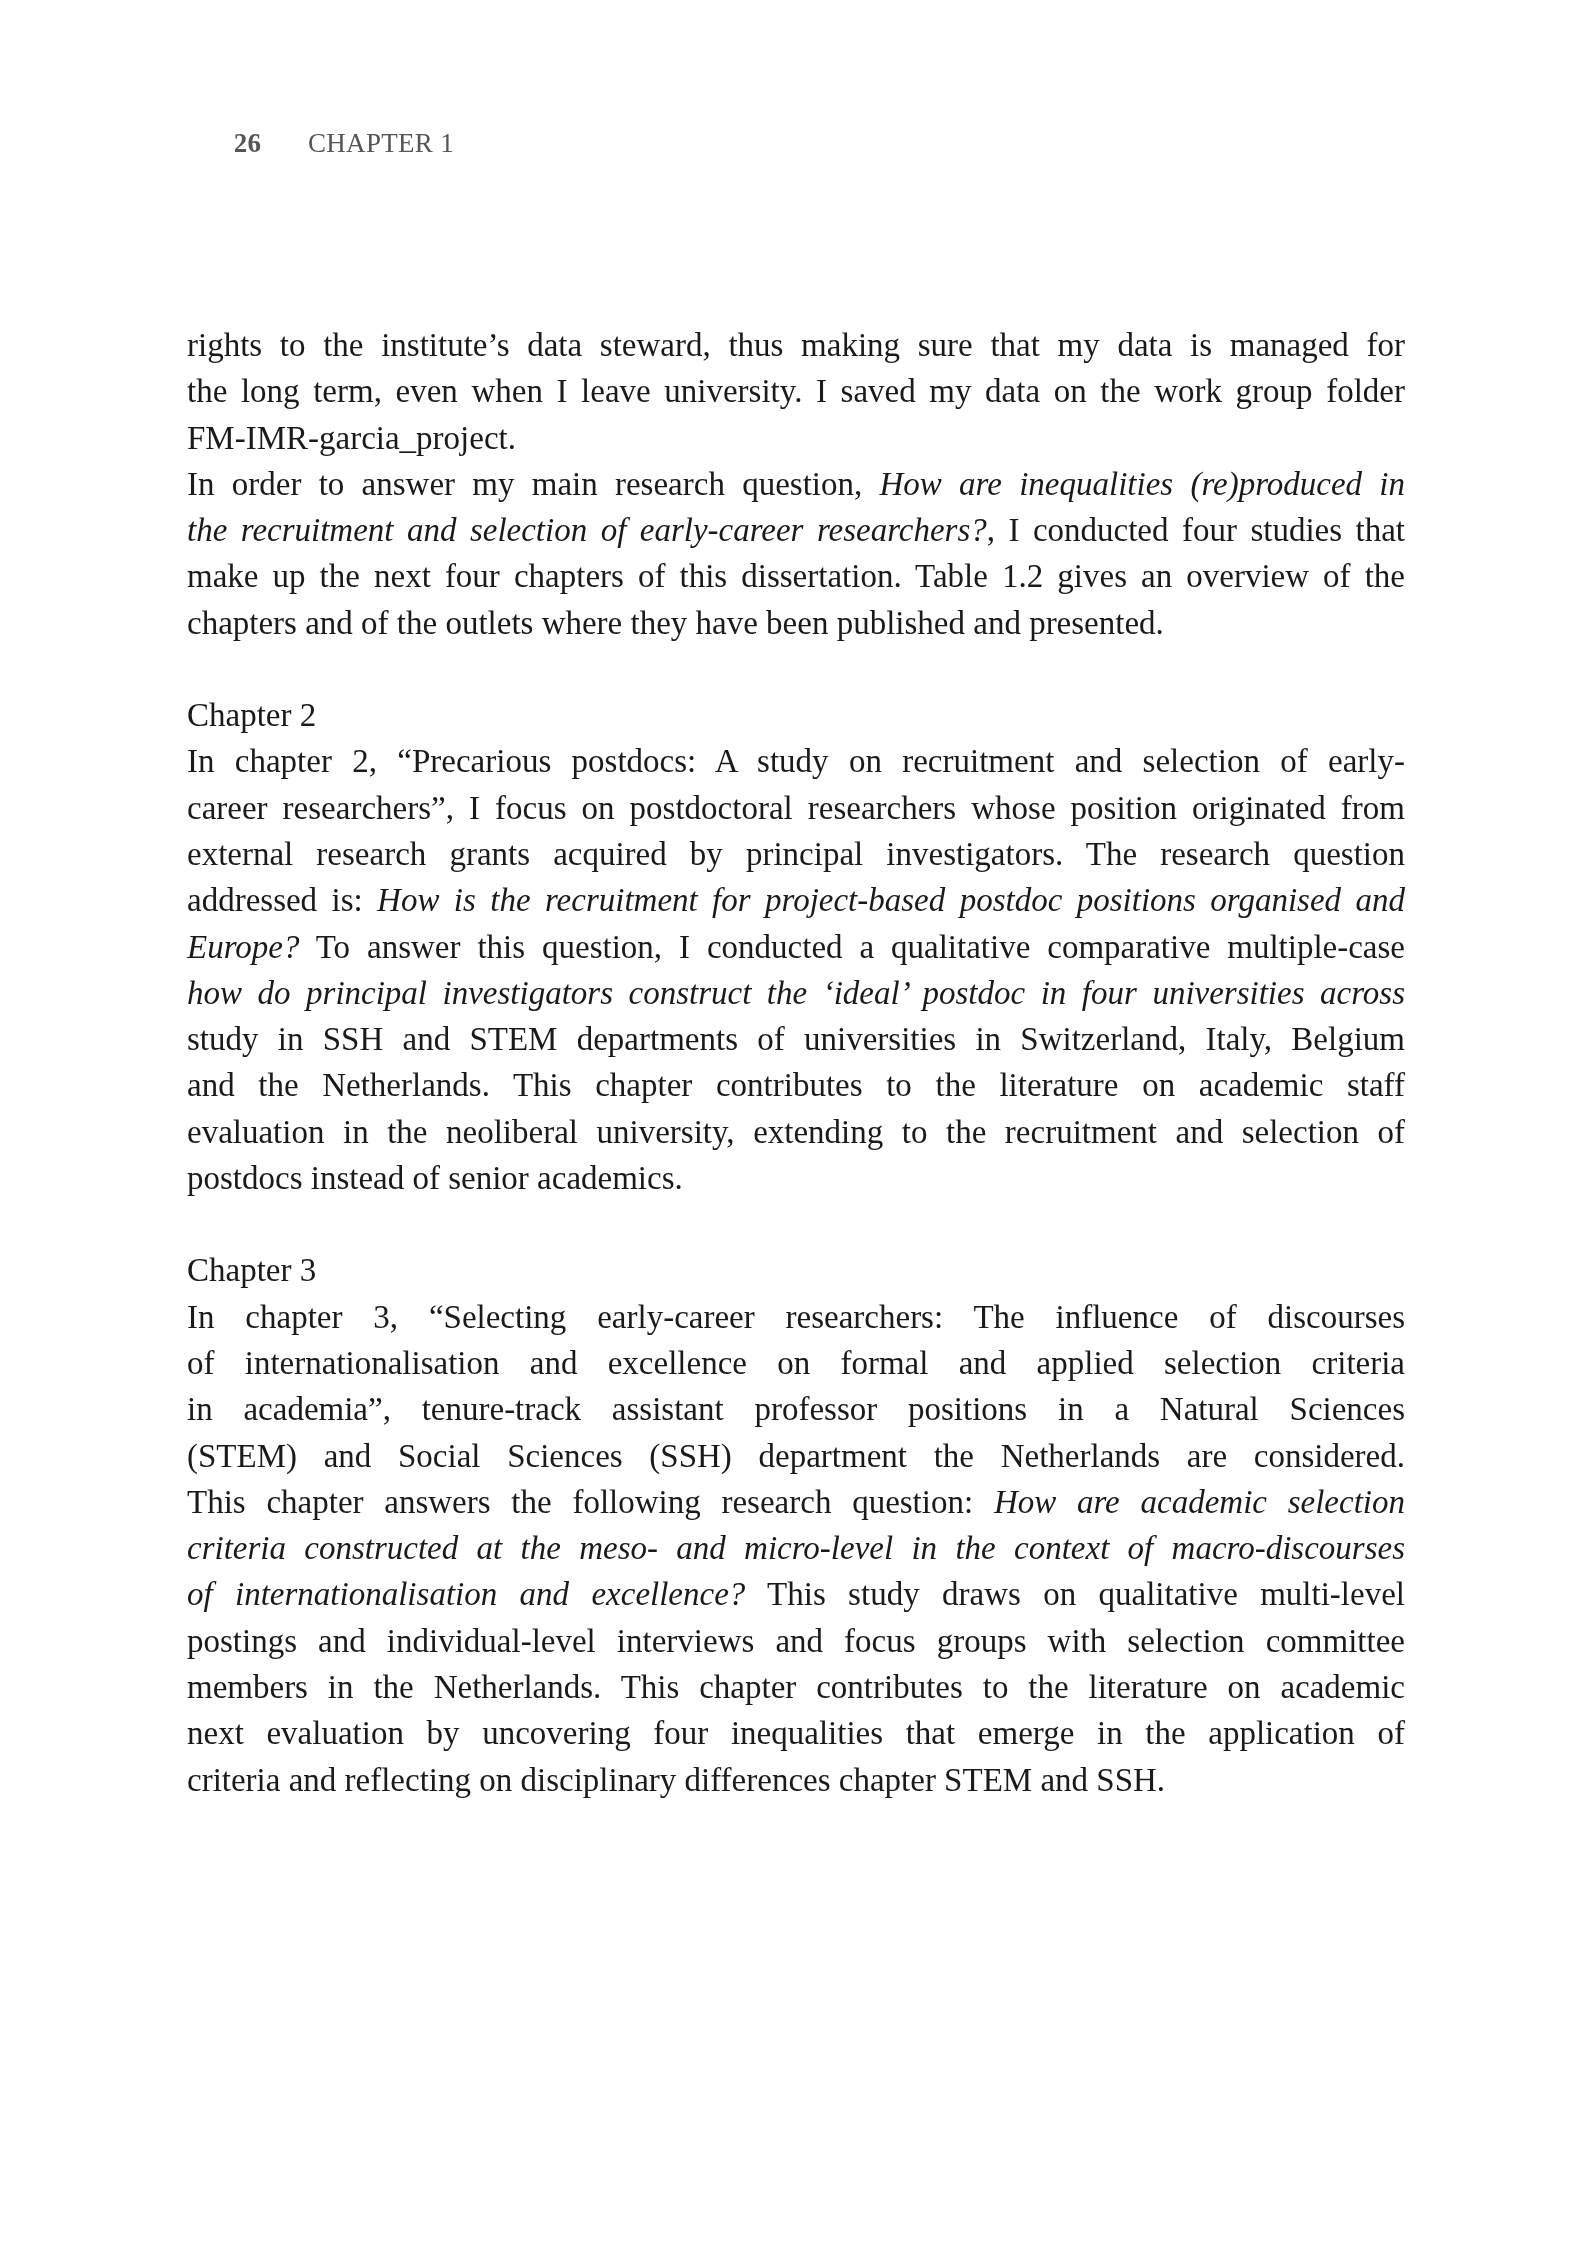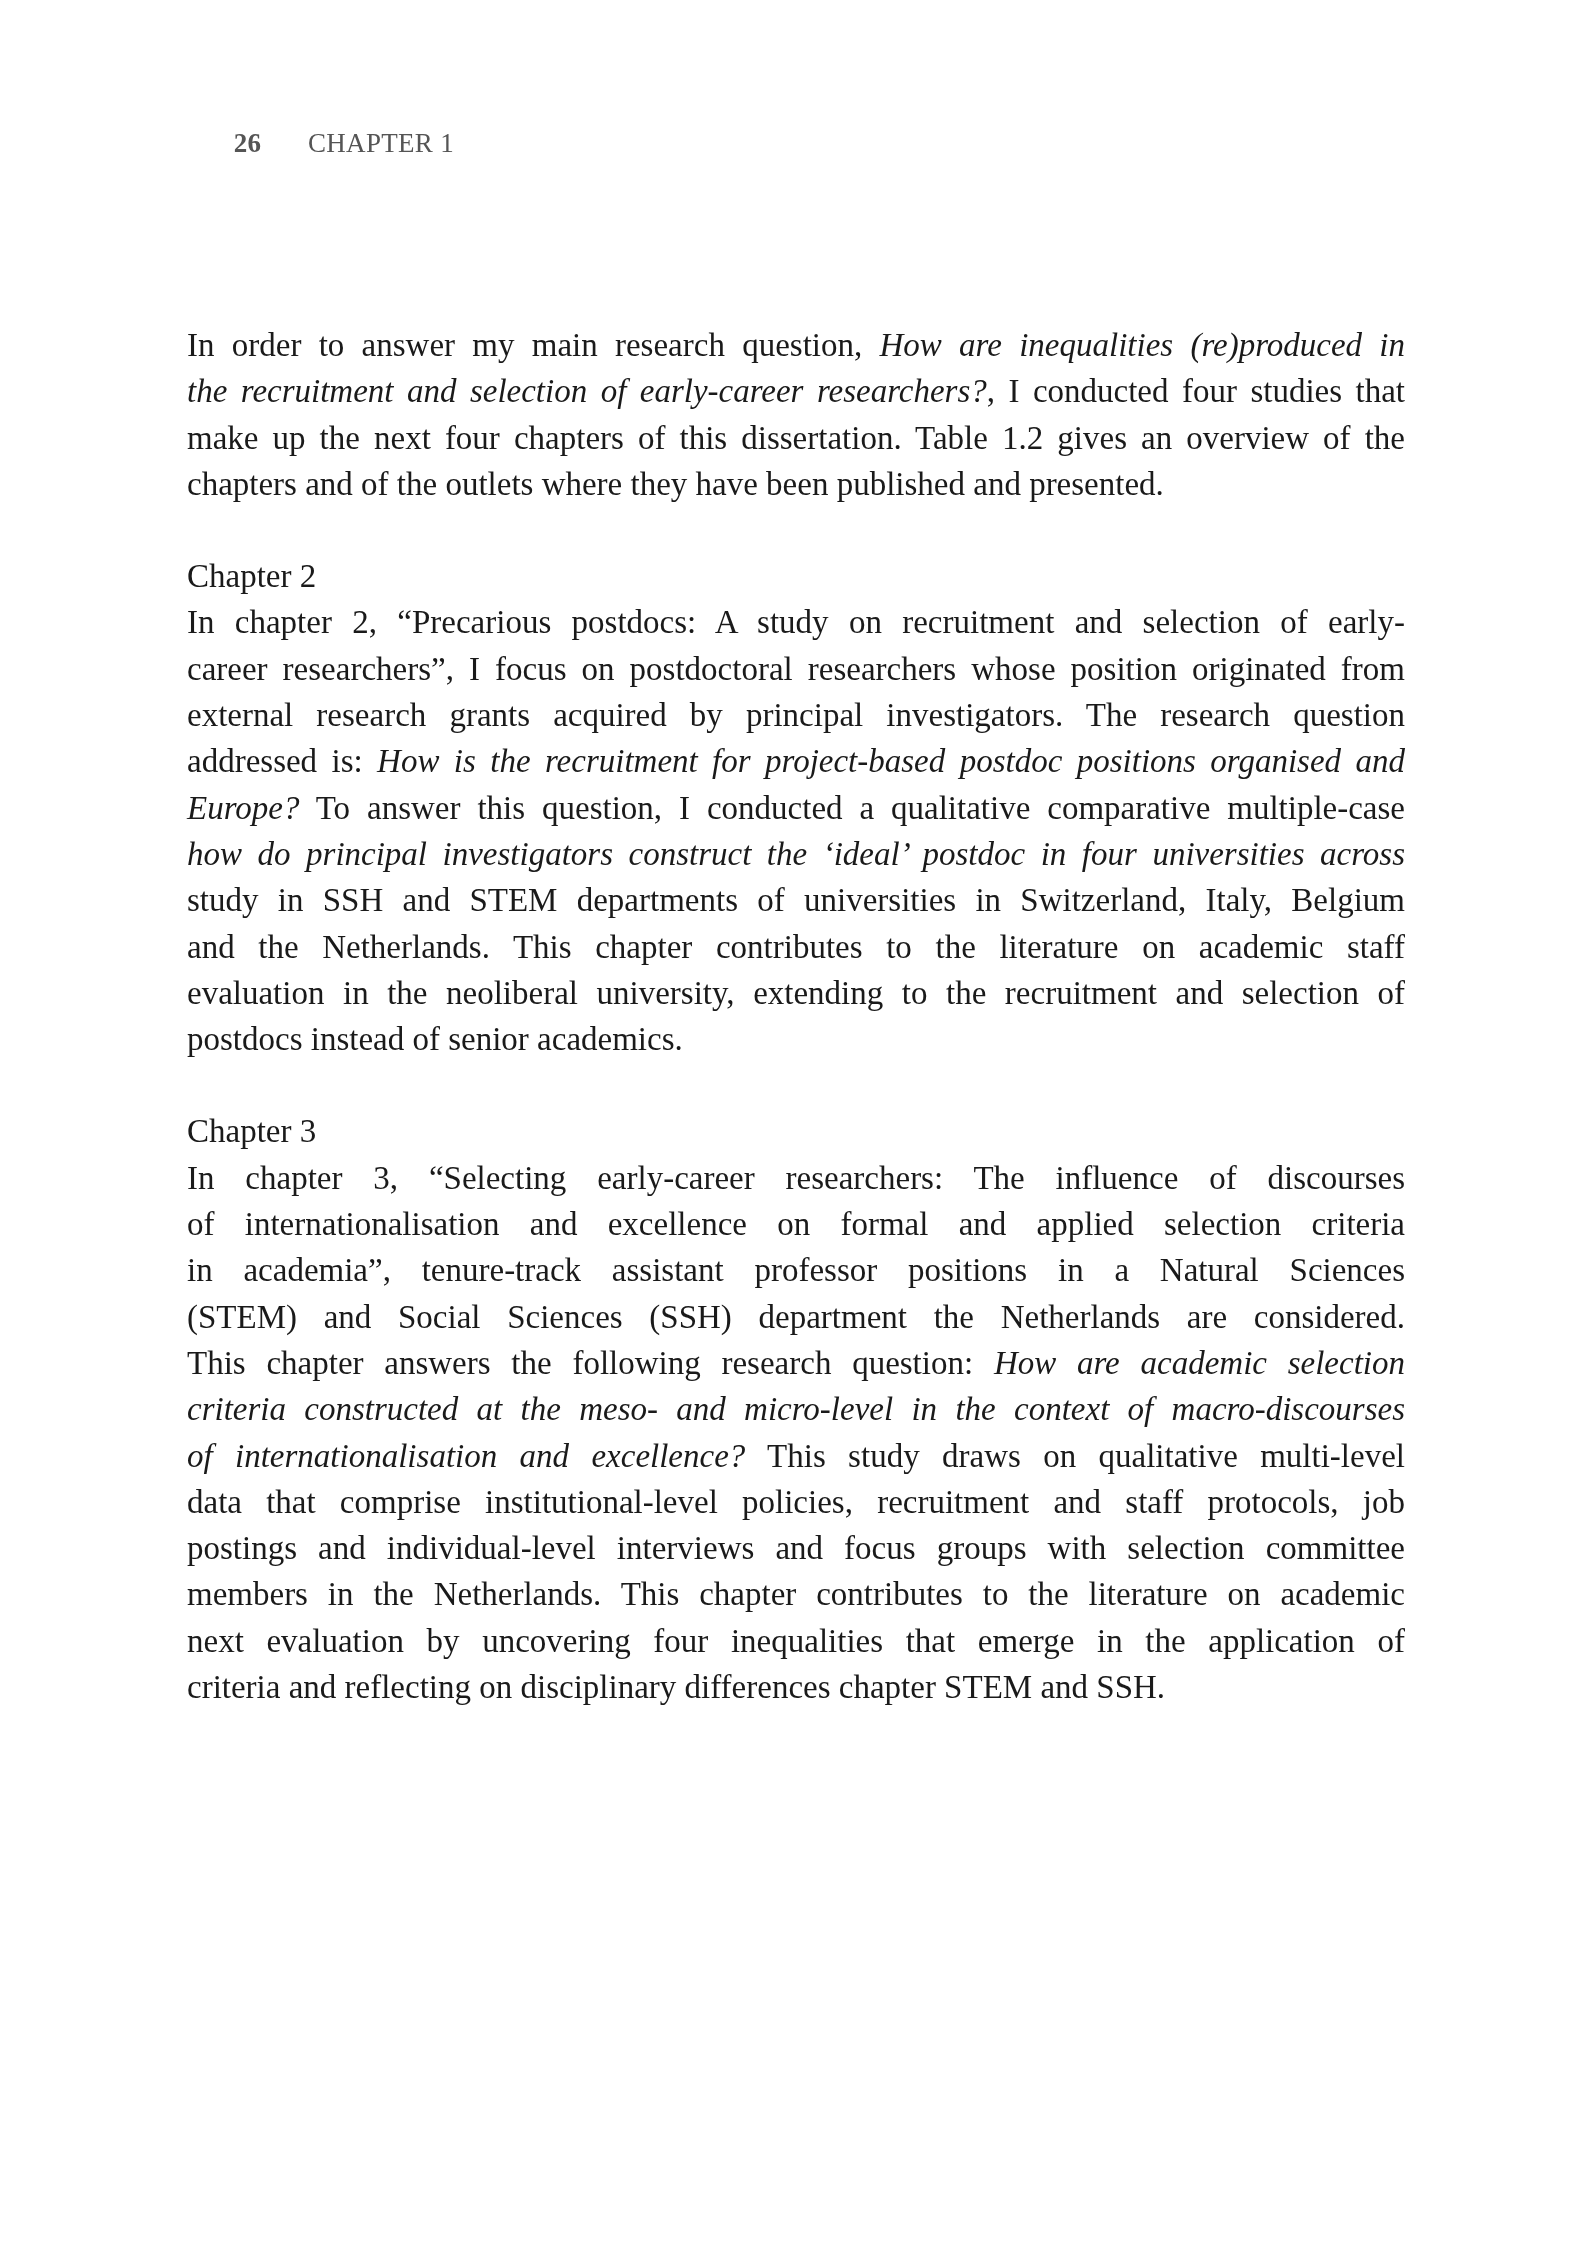--- a/index.html
+++ b/index.html
@@ -71,20 +71,25 @@
   </style>
 </head>
 <body>
 
 <div class="running-head">
   <span class="page-num">26</span><span>CHAPTER 1</span>
 </div>
 
 <div class="content">
 
+  <p>
+    <span class="line">rights to the institute’s data steward, thus making sure that my data is managed for</span>
+    <span class="line">the long term, even when I leave university. I saved my data on the work group folder</span>
+    <span class="line last">FM-IMR-garcia_project.</span>
+  </p>
 
 
   <p>
     <span class="line"><span>In order to answer my main research question, </span><em>How are inequalities (re)produced in</em></span>
     <span class="line"><em>the recruitment and selection of early-career researchers?</em><span>, I conducted four studies that</span></span>
     <span class="line">make up the next four chapters of this dissertation. Table 1.2 gives an overview of the</span>
     <span class="line last">chapters and of the outlets where they have been published and presented.</span>
   </p>
 
   <div class="para-gap"></div>
@@ -107,20 +112,19 @@
 
   <p>
     <span class="chapter-label">Chapter 3</span>
     <span class="line">In chapter 3, “Selecting early-career researchers: The influence of discourses</span>
     <span class="line">of internationalisation and excellence on formal and applied selection criteria</span>
     <span class="line">in academia”, tenure-track assistant professor positions in a Natural Sciences</span>
     <span class="line">(STEM) and Social Sciences (SSH) department the Netherlands are considered.</span>
     <span class="line"><span>This chapter answers the following research question: </span><em>How are academic selection</em></span>
     <span class="line"><em>criteria constructed at the meso- and micro-level in the context of macro-discourses</em></span>
     <span class="line"><em>of internationalisation and excellence?</em><span> This study draws on qualitative multi-level</span></span>
-    <span class="line">data that comprise institutional-level policies, recruitment and staff protocols, job</span>
     <span class="line">postings and individual-level interviews and focus groups with selection committee</span>
     <span class="line">members in the Netherlands. This chapter contributes to the literature on academic</span>
     <span class="line">next evaluation by uncovering four inequalities that emerge in the application of</span>
     <span class="line last">criteria and reflecting on disciplinary differences chapter STEM and SSH.</span>
   </p>
 
 </div>
 
 </body></html>

